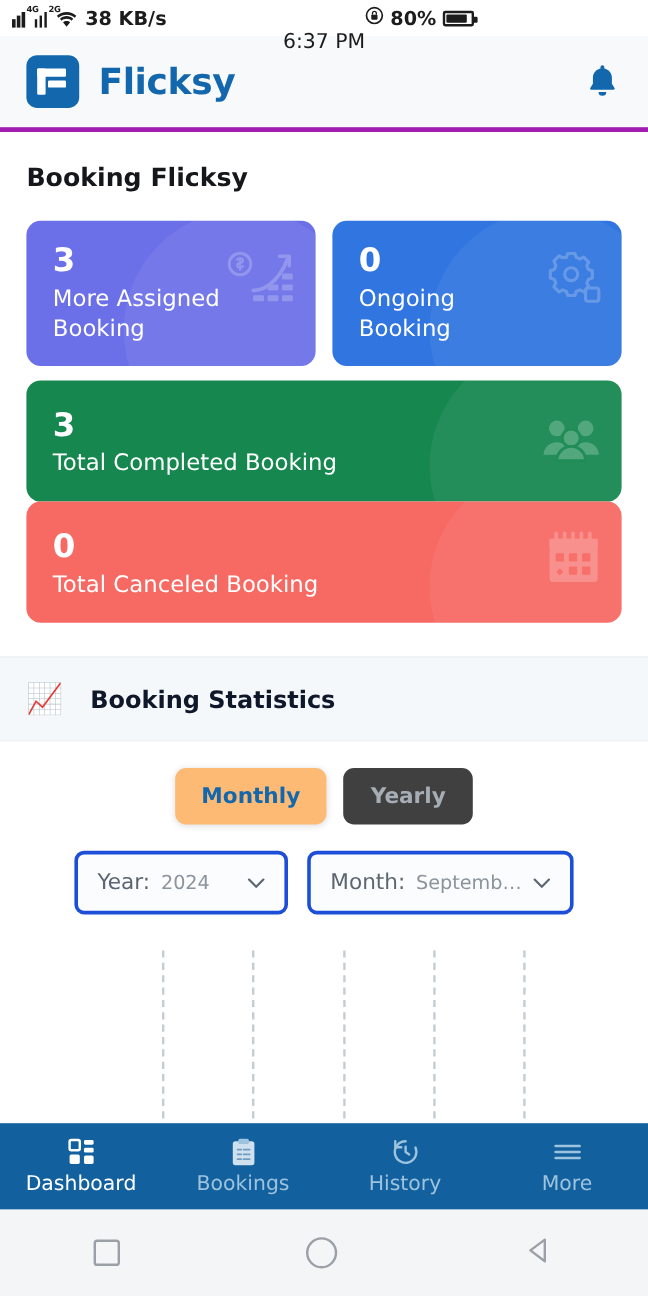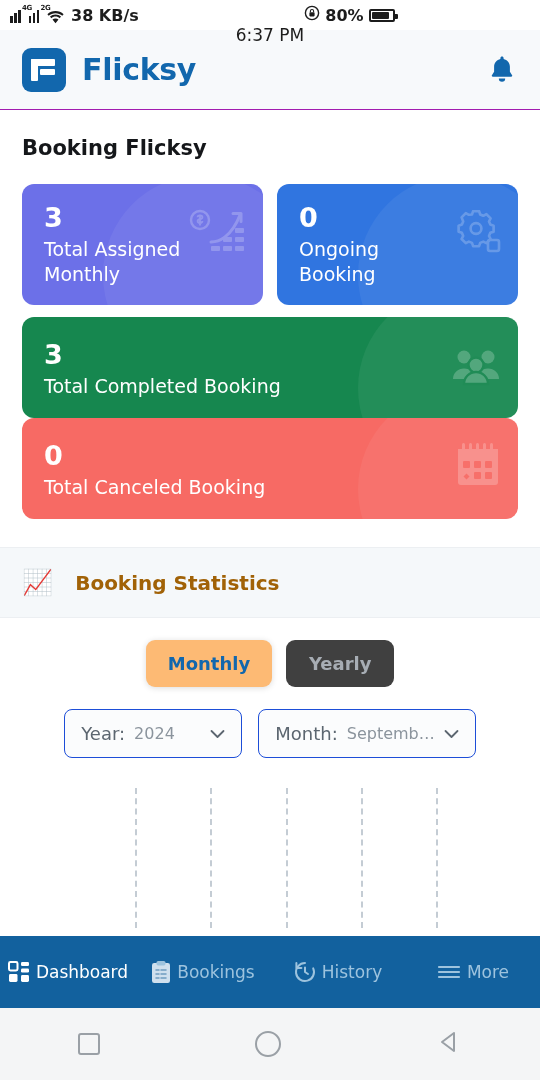--- a/index.html
+++ b/index.html
@@ -42,21 +42,21 @@
     content: ""; position: absolute; right: -5px; top: 3.5px;
     width: 3px; height: 5px; background: #1c1c1c; border-radius: 0 1px 1px 0;
   }
   .battery i { position: absolute; left: 1px; top: 1px; bottom: 1px; background: #1c1c1c; border-radius: 1px; }
 
   
   .appbar {
     height: 80px; background: #f7f9fb;
     display: flex; align-items: center;
     padding: 0 22px;
-    border-bottom: 1px solid #a21caf;
+    border-bottom: 4px solid #a21caf;
   }
   .logo-mark {
     width: 44px; height: 44px; border-radius: 9px;
     background: #1267ad; position: relative; flex: 0 0 auto;
   }
   .logo-mark .bar1 { position: absolute; left: 9px; top: 11px; width: 24px; height: 7px; background: #ffffff; border-radius: 1px; }
   .logo-mark .bar2 { position: absolute; left: 9px; top: 11px; width: 7px; height: 22px; background: #ffffff; border-radius: 1px; }
   .logo-mark .bar3 { position: absolute; left: 18px; top: 21px; width: 15px; height: 6px; background: #ffffff; border-radius: 1px; }
   .brand {
     margin-left: 16px; color: #1267ad;
@@ -100,56 +100,56 @@
 
   
   .stats-head {
     background: #f5f8fa;
     padding: 22px 22px;
     display: flex; align-items: center; gap: 22px;
     border-top: 1px solid #eceff2;
     border-bottom: 1px solid #eceff2;
   }
   .stats-head .emoji { font-size: 25px; line-height: 1; }
-  .stats-head .t { font-size: 20px; font-weight: 700; color: #a16207; }
+  .stats-head .t { font-size: 20px; font-weight: 700; color: #0f172a; }
 
   .seg-wrap { display: flex; justify-content: center; gap: 14px; padding: 22px 0 0 0; background: #ffffff; }
   .seg {
     min-width: 108px; text-align: center;
     padding: 13px 22px; border-radius: 9px;
     font-size: 18px; font-weight: 700;
   }
   .seg.active { background: #fdba74; color: #1267ad; box-shadow: 0 1px 6px rgba(0,0,0,0.14); }
   .seg.inactive { background: #404040; color: #a7adb4; }
 
   .filters { display: flex; justify-content: center; gap: 16px; padding: 22px 0 0 0; background: #ffffff; }
   .filter {
     display: flex; align-items: center; gap: 9px;
-    background: #fbfcfd; border: 1px solid #1d4ed8; border-radius: 8px;
+    background: #fbfcfd; border: 3px solid #1d4ed8; border-radius: 8px;
     padding: 13px 16px;
     min-width: 178px;
   }
   .filter .fl { font-size: 18px; color: #5c6670; }
   .filter .fv { font-size: 16px; color: #8b949d; flex: 1; white-space: nowrap; overflow: hidden; }
   .filter .chev { color: #5c6670; font-size: 15px; }
 
   .chart-area { position: relative; height: 140px; margin-top: 30px; background: #ffffff; }
   .chart-area .gl {
     position: absolute; top: 0; bottom: 0; width: 0;
     border-left: 2px dashed #c4ccd4;
   }
 
   
   .bottomnav {
     position: absolute; left: 0; right: 0; bottom: 72px;
     height: 72px; background: #12619e;
     display: flex; align-items: center;
   }
   .nav-item {
-    flex: 1; display: flex; flex-direction: row;
+    flex: 1; display: flex; flex-direction: column;
     align-items: center; justify-content: center; gap: 5px;
     color: #9dc3de; font-size: 17px;
   }
   .nav-item.active { color: #ffffff; }
   .nav-item .ic { height: 24px; display: flex; align-items: center; justify-content: center; }
 
   
   .sysnav {
     position: absolute; left: 0; right: 0; bottom: 0;
     height: 72px; background: #f4f5f6;
@@ -220,21 +220,21 @@
   </div>
 
   <div class="section-title">Booking Flicksy</div>
 
   <div class="cards">
     <div class="card-row">
 
       <div class="card half c-assigned" style="background:#6c70e8">
         <div class="sheen"></div>
         <div class="num">3</div>
-        <div class="lbl">Total Assigned Monthly</div>
+        <div class="lbl">More Assigned Booking</div>
         <div class="deco">
           <svg width="58" height="46" viewBox="0 0 58 46">
             <circle cx="11" cy="12" r="9" fill="none" stroke="#fff" stroke-width="2.4"></circle>
             <path d="M11 6.5v11M8.6 9.2c0-1.2 1-1.9 2.4-1.9s2.4.7 2.4 1.9-1 1.7-2.4 1.9-2.4.8-2.4 2 1 1.9 2.4 1.9 2.4-.7 2.4-1.9" fill="none" stroke="#fff" stroke-width="1.8"></path>
             <path d="M22 34C29 34 42 30 51 7" fill="none" stroke="#fff" stroke-width="3" stroke-linecap="round"></path>
             <path d="M44 5.5h8v8" fill="none" stroke="#fff" stroke-width="3" stroke-linecap="round" stroke-linejoin="round"></path>
             <rect x="22" y="38" width="9" height="5" rx="1" fill="#fff"></rect>
             <rect x="34" y="38" width="9" height="5" rx="1" fill="#fff"></rect>
             <rect x="46" y="38" width="9" height="5" rx="1" fill="#fff"></rect>
             <rect x="34" y="29" width="9" height="5" rx="1" fill="#fff"></rect>

